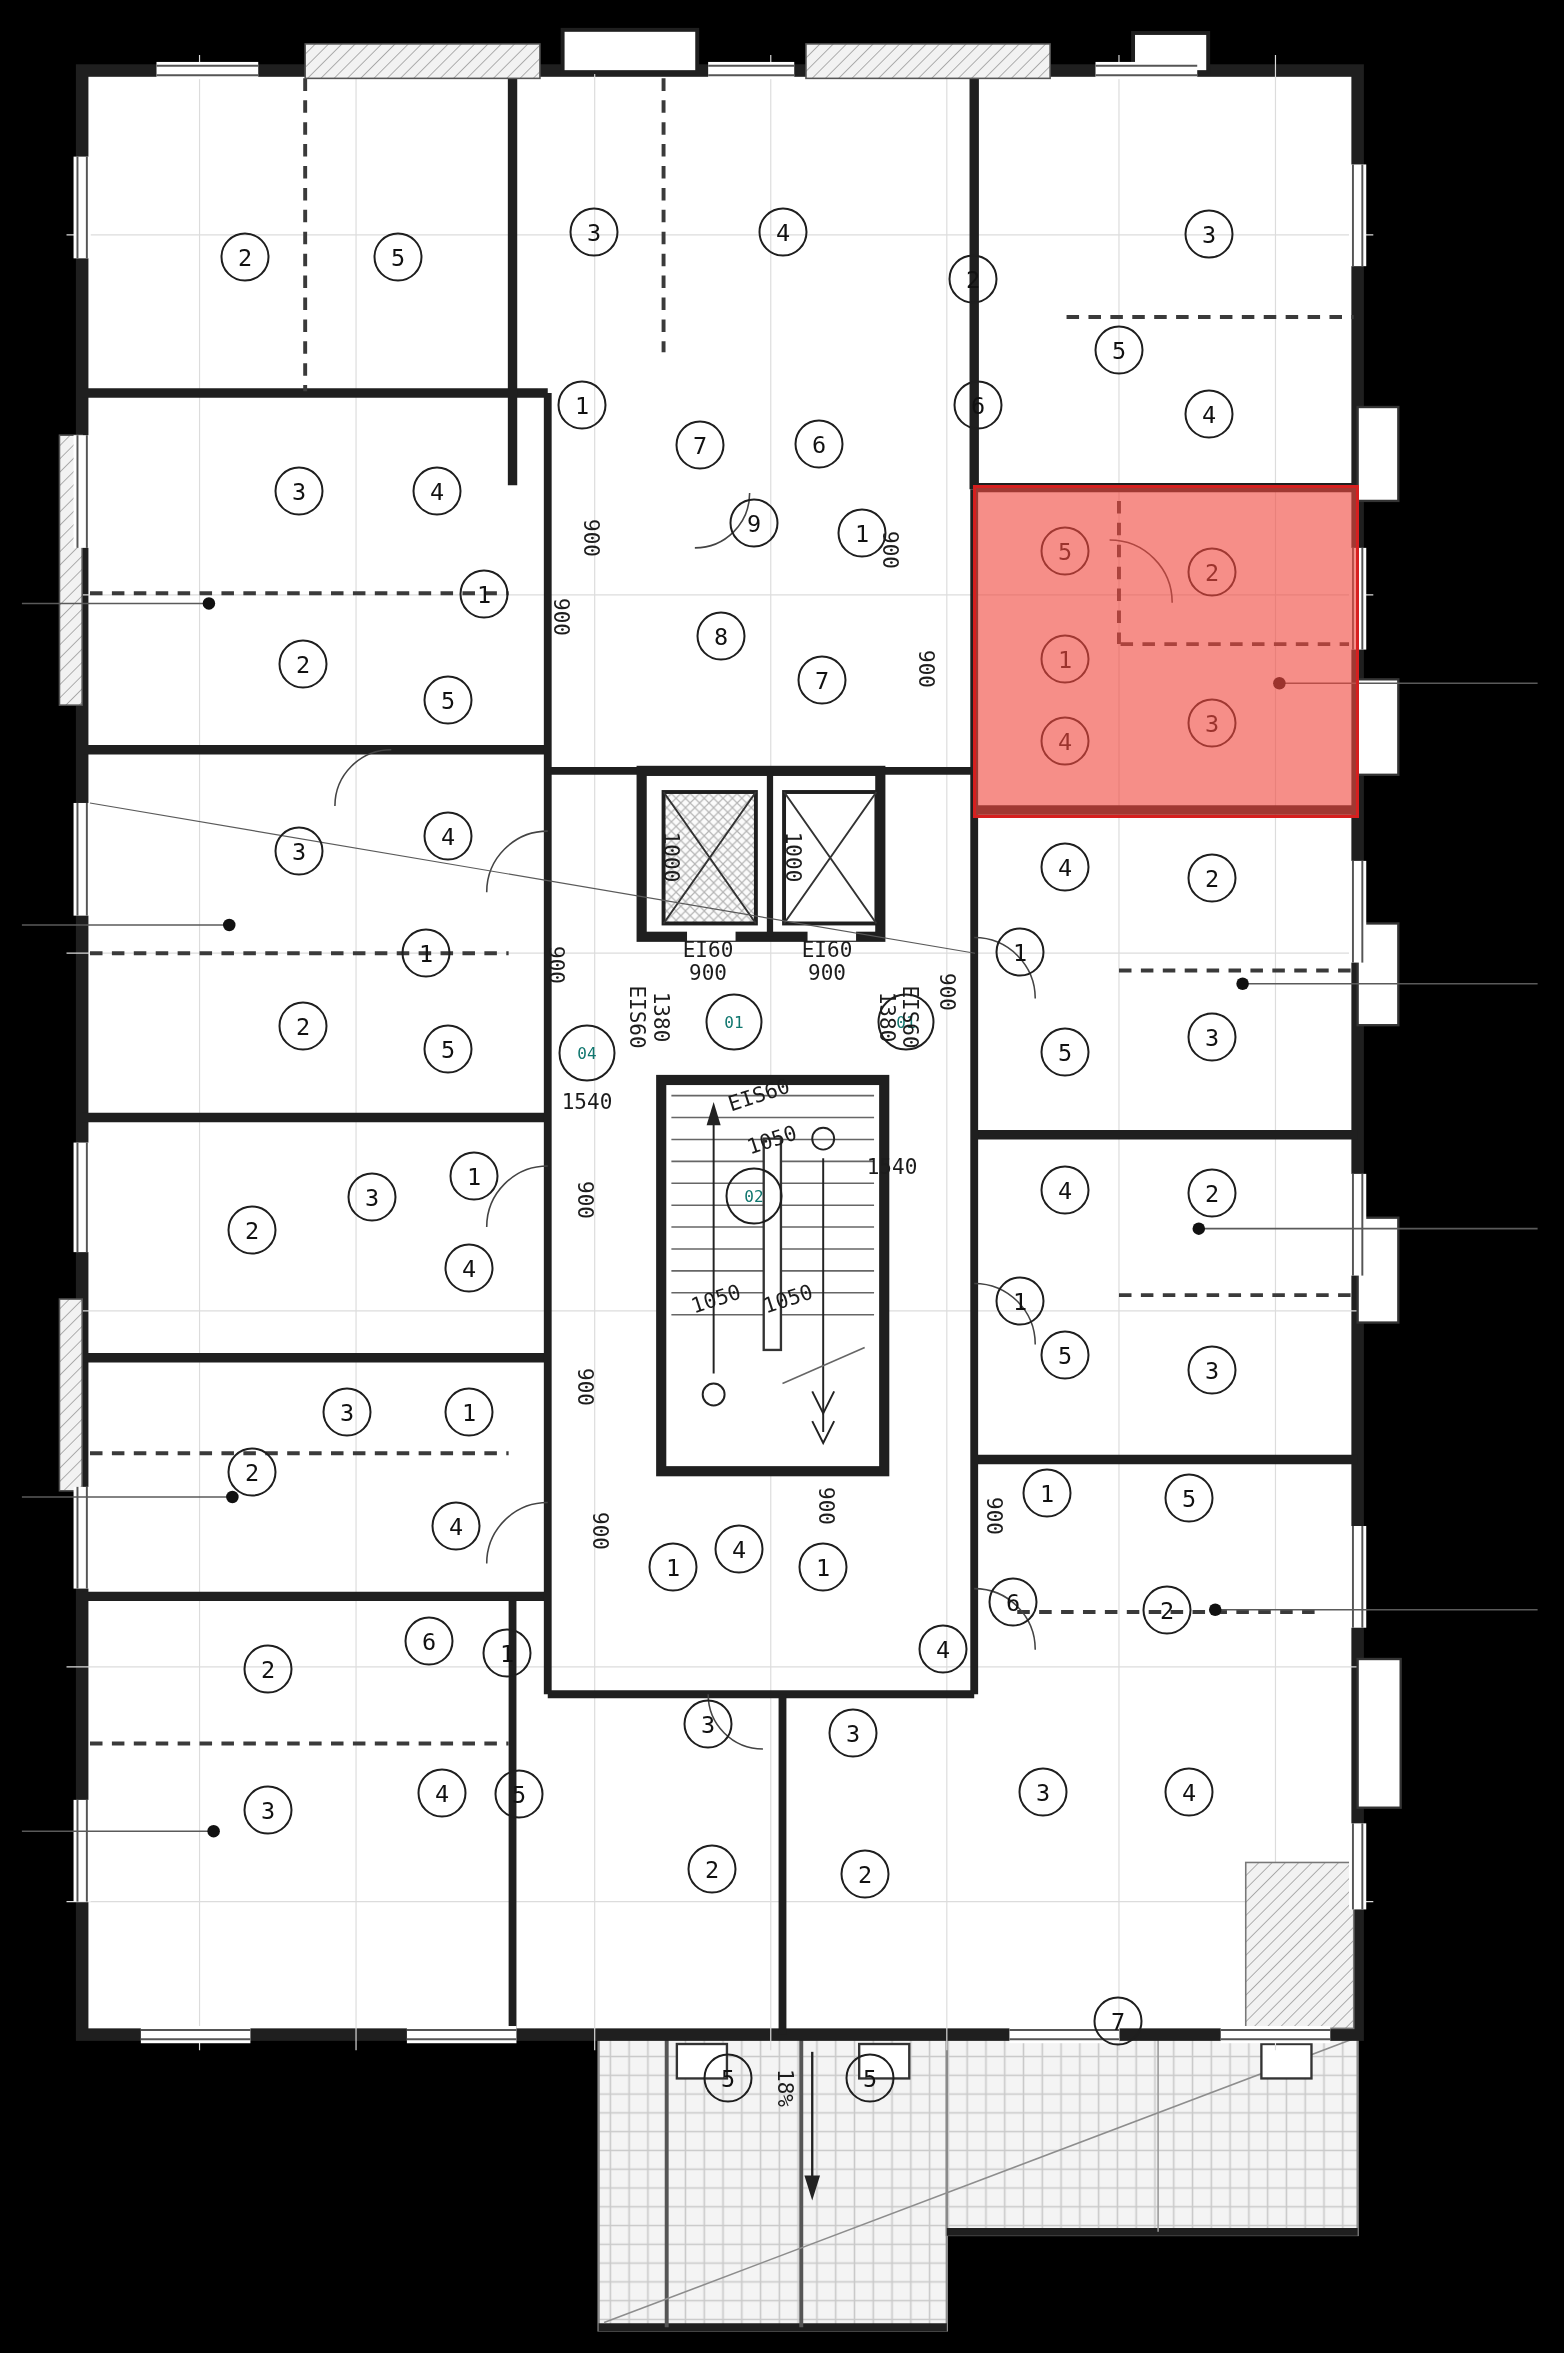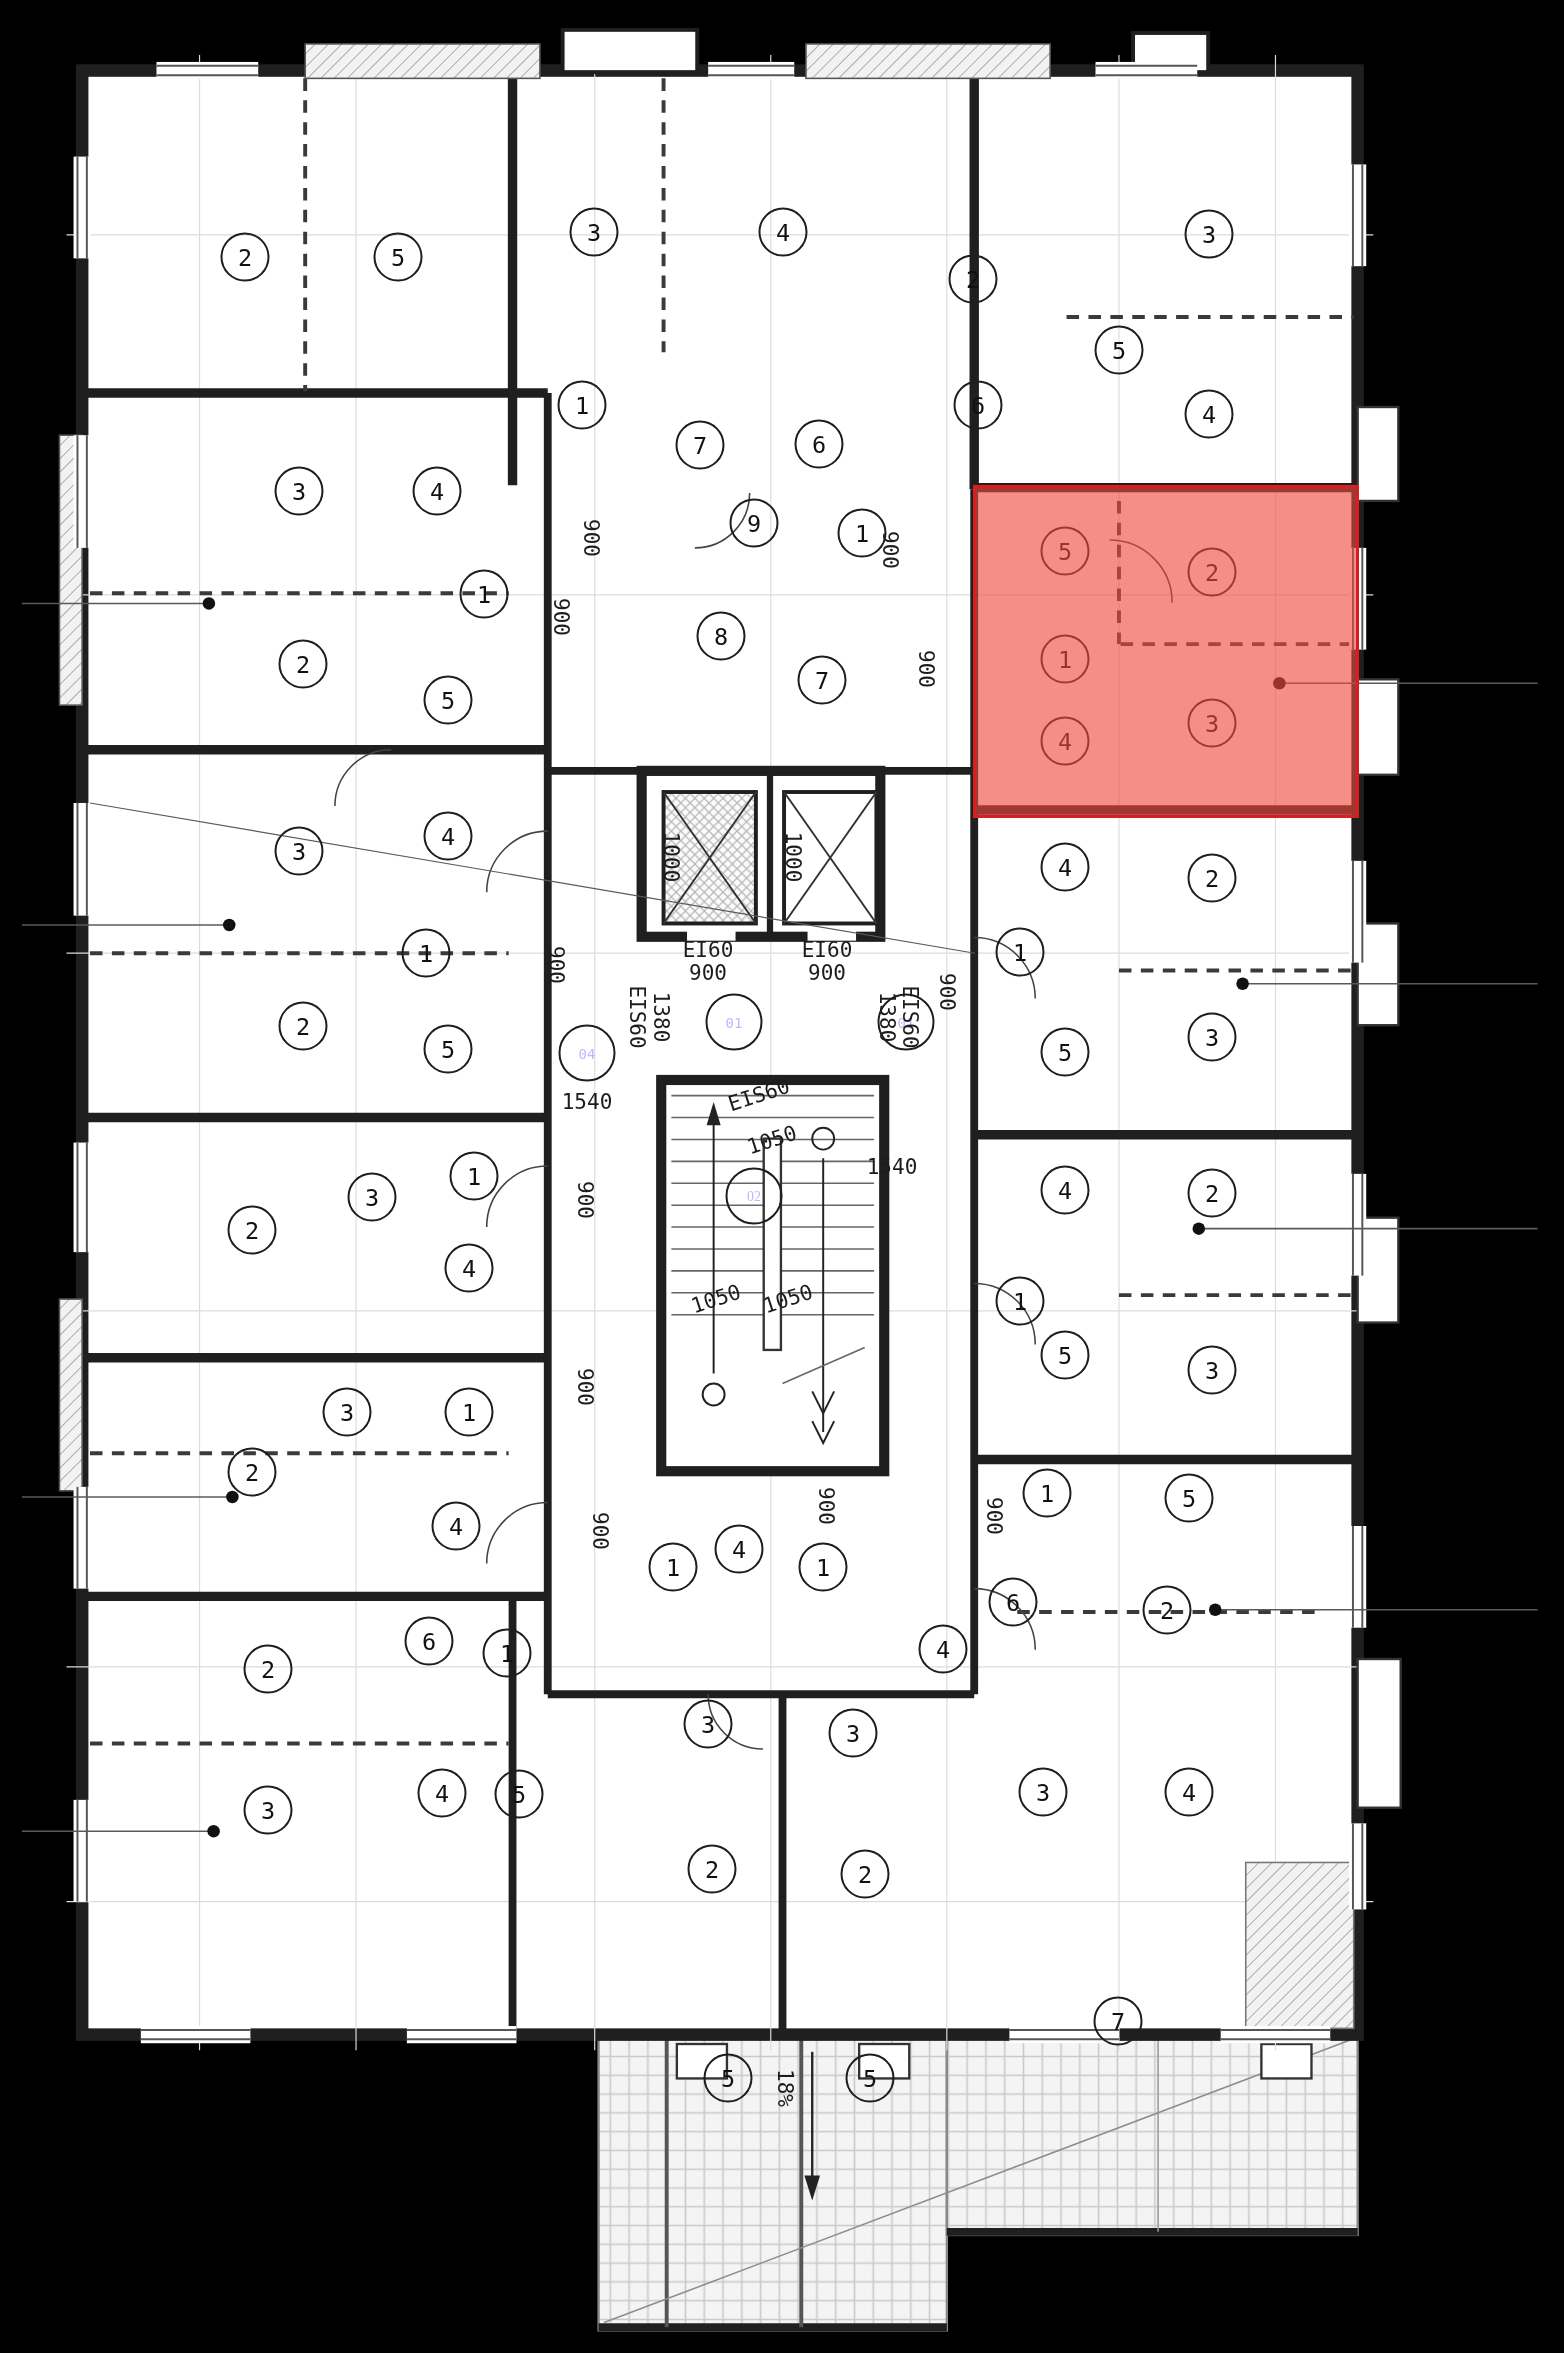--- a/index.html
+++ b/index.html
@@ -4,21 +4,21 @@
 <style>
   html,body{margin:0;padding:0;background:#000;}
   body{width:1565px;height:2354px;position:relative;font-family:"DejaVu Sans Mono",monospace;}
   #plan{position:absolute;left:0;top:0;width:1565px;height:2354px;}
   #plan-svg{position:absolute;left:0;top:0;}
   #labels{position:absolute;left:0;top:0;width:1565px;height:2354px;pointer-events:none;}
   .room-marker{position:absolute;width:45px;height:45px;border:2.3px solid #1e1e1e;border-radius:50%;
     display:flex;align-items:center;justify-content:center;font-size:23.5px;color:#111;
     transform:translate(-50%,-50%);background:transparent;}
   .corridor-marker{position:absolute;width:53px;height:53px;border:2.3px solid #1e1e1e;border-radius:50%;
-    display:flex;align-items:center;justify-content:center;font-size:14px;color:#c4b5fd;
+    display:flex;align-items:center;justify-content:center;font-size:16px;color:#0f766e;
     transform:translate(-50%,-50%);}
   .dim-label{position:absolute;font-size:21px;color:#1c1c1c;white-space:nowrap;
     transform:translate(-50%,-50%);}
   #highlight{position:absolute;left:973px;top:485px;width:380px;height:327px;
     border:3.1px solid #d61f1f;background:rgba(240,72,63,0.62);z-index:30;}
 </style>
 </head>
 <body>
 
 <div id="plan">
@@ -329,21 +329,21 @@
       <div class="room-marker" style="left: 712px; top: 1869px;">2</div>
       <div class="room-marker" style="left: 853px; top: 1733px;">3</div>
       <div class="room-marker" style="left: 865px; top: 1874px;">2</div>
       <div class="room-marker" style="left: 1167px; top: 1610px;">2</div>
       <div class="room-marker" style="left: 1043px; top: 1792px;">3</div>
       <div class="room-marker" style="left: 1189px; top: 1792px;">4</div>
       <div class="room-marker" style="left: 728px; top: 2078px;">5</div>
       <div class="room-marker" style="left: 870px; top: 2078px;">5</div>
       <div class="room-marker" style="left: 1118px; top: 2021px;">7</div>
       <div class="corridor-marker" style="left: 734px; top: 1022px;">01</div>
-      <div class="corridor-marker" style="left: 754px; top: 1196px; font-family: Liberation Serif, serif;">02</div>
+      <div class="corridor-marker" style="left: 754px; top: 1196px;">02</div>
       <div class="corridor-marker" style="left: 906px; top: 1022px;">01</div>
       <div class="corridor-marker" style="left: 587px; top: 1053px;">04</div>
       <div class="dim-label" style="left: 591px; top: 538px; transform: translate(-50%, -50%) rotate(90deg);">900</div>
       <div class="dim-label" style="left: 561px; top: 617px; transform: translate(-50%, -50%) rotate(90deg);">900</div>
       <div class="dim-label" style="left: 890px; top: 550px; transform: translate(-50%, -50%) rotate(90deg);">900</div>
       <div class="dim-label" style="left: 926px; top: 669px; transform: translate(-50%, -50%) rotate(90deg);">900</div>
       <div class="dim-label" style="left: 556px; top: 965px; transform: translate(-50%, -50%) rotate(90deg);">900</div>
       <div class="dim-label" style="left: 947px; top: 992px; transform: translate(-50%, -50%) rotate(90deg);">900</div>
       <div class="dim-label" style="left: 585px; top: 1200px; transform: translate(-50%, -50%) rotate(90deg);">900</div>
       <div class="dim-label" style="left: 585px; top: 1387px; transform: translate(-50%, -50%) rotate(90deg);">900</div>

